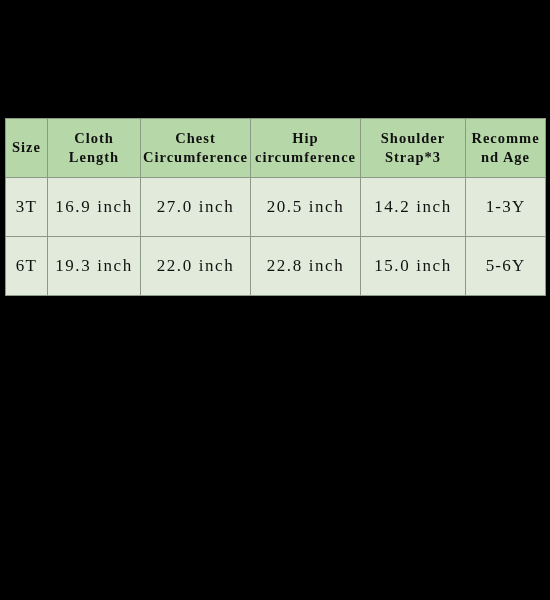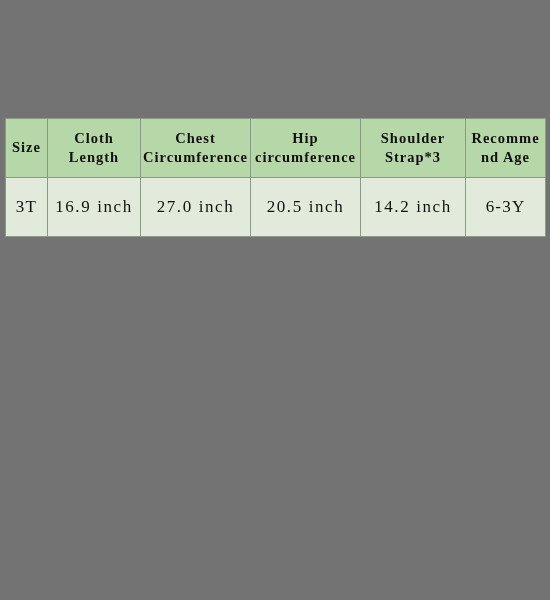--- a/index.html
+++ b/index.html
@@ -11,21 +11,21 @@
     height: 600px;
     background: #ffffff;
     font-family: "Liberation Serif", "DejaVu Serif", serif;
     overflow: hidden;
   }
 
   .canvas {
     position: relative;
     width: 550px;
     height: 600px;
-    background: #737373;
+    background: #000000;
   }
 
   .size-chart-wrap {
     position: absolute;
     left: 5px;
     top: 118px;
     width: 540px;
   }
 
   table.size-chart {
@@ -103,19 +103,27 @@
           <th>Recommend Age</th>
         </tr>
       </thead>
       <tbody>
         <tr>
           <td class="col-size">3T</td>
           <td>16.9 inch</td>
           <td>27.0 inch</td>
           <td>20.5 inch</td>
           <td>14.2 inch</td>
-          <td class="col-age">6-3Y</td>
+          <td class="col-age">1-3Y</td>
+        </tr>
+        <tr>
+          <td class="col-size">6T</td>
+          <td>19.3 inch</td>
+          <td>22.0 inch</td>
+          <td>22.8 inch</td>
+          <td>15.0 inch</td>
+          <td class="col-age">5-6Y</td>
         </tr>
       </tbody>
     </table>
   </div>
 
 </div>
 
 </body></html>

